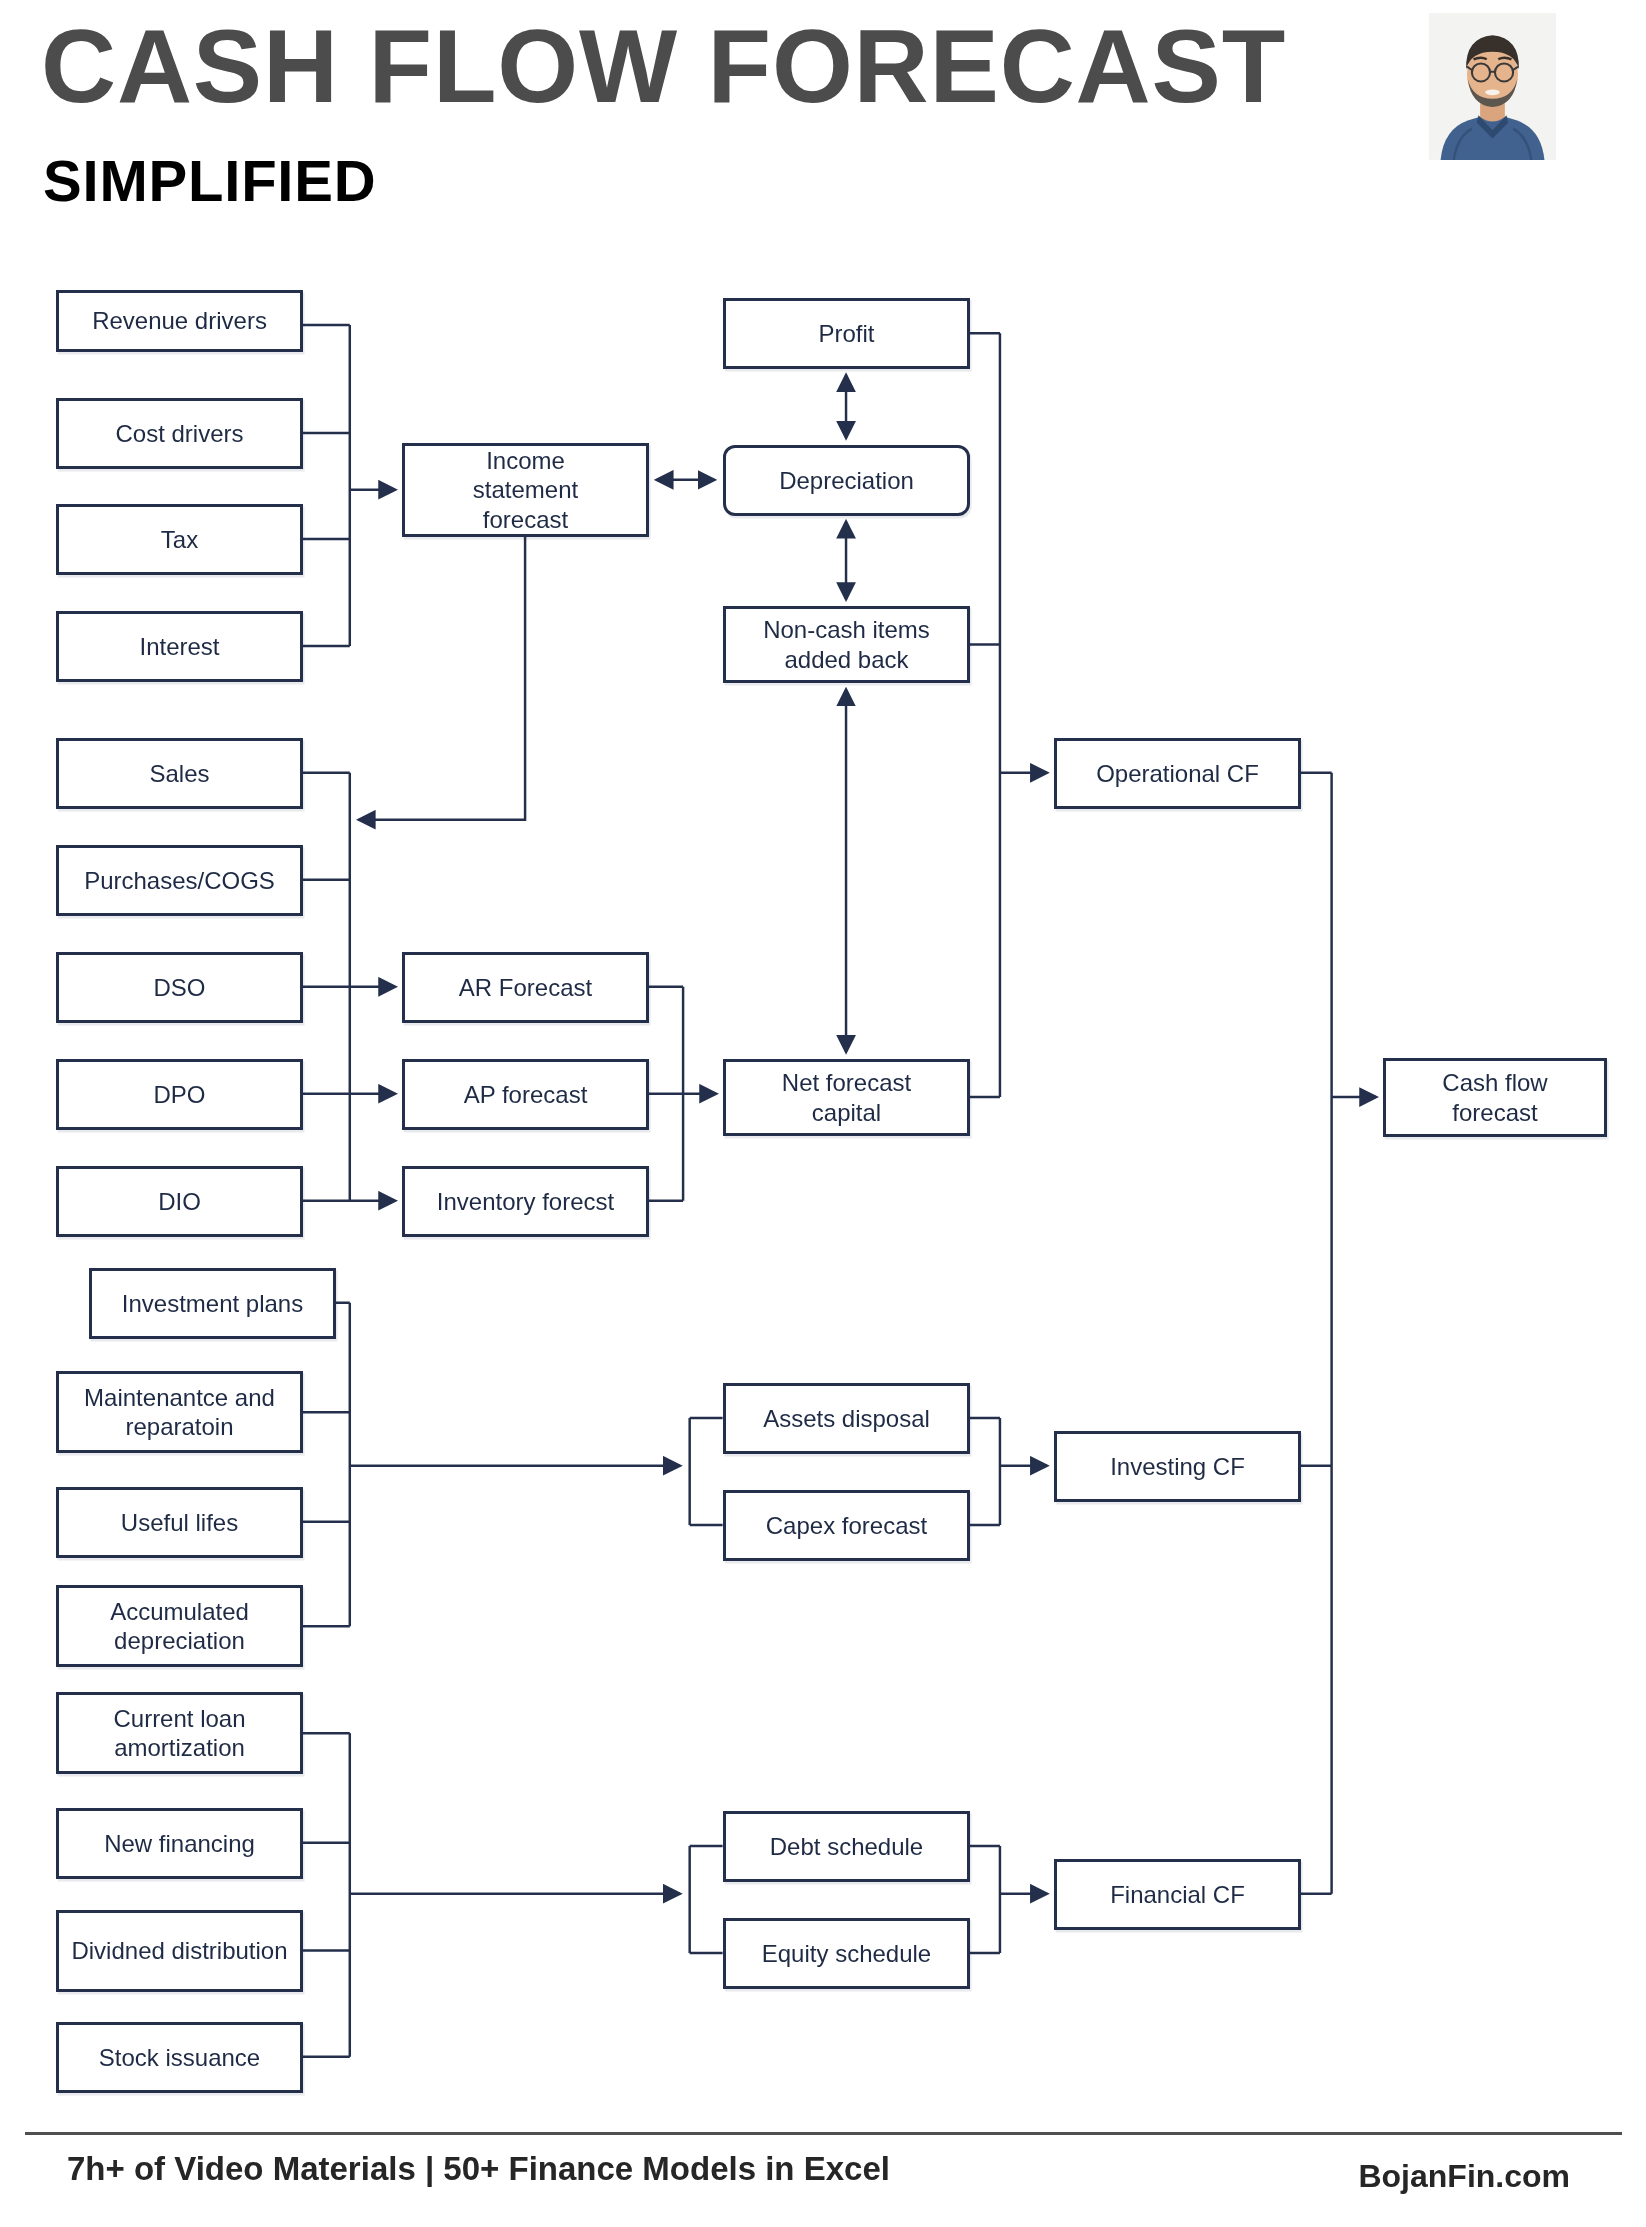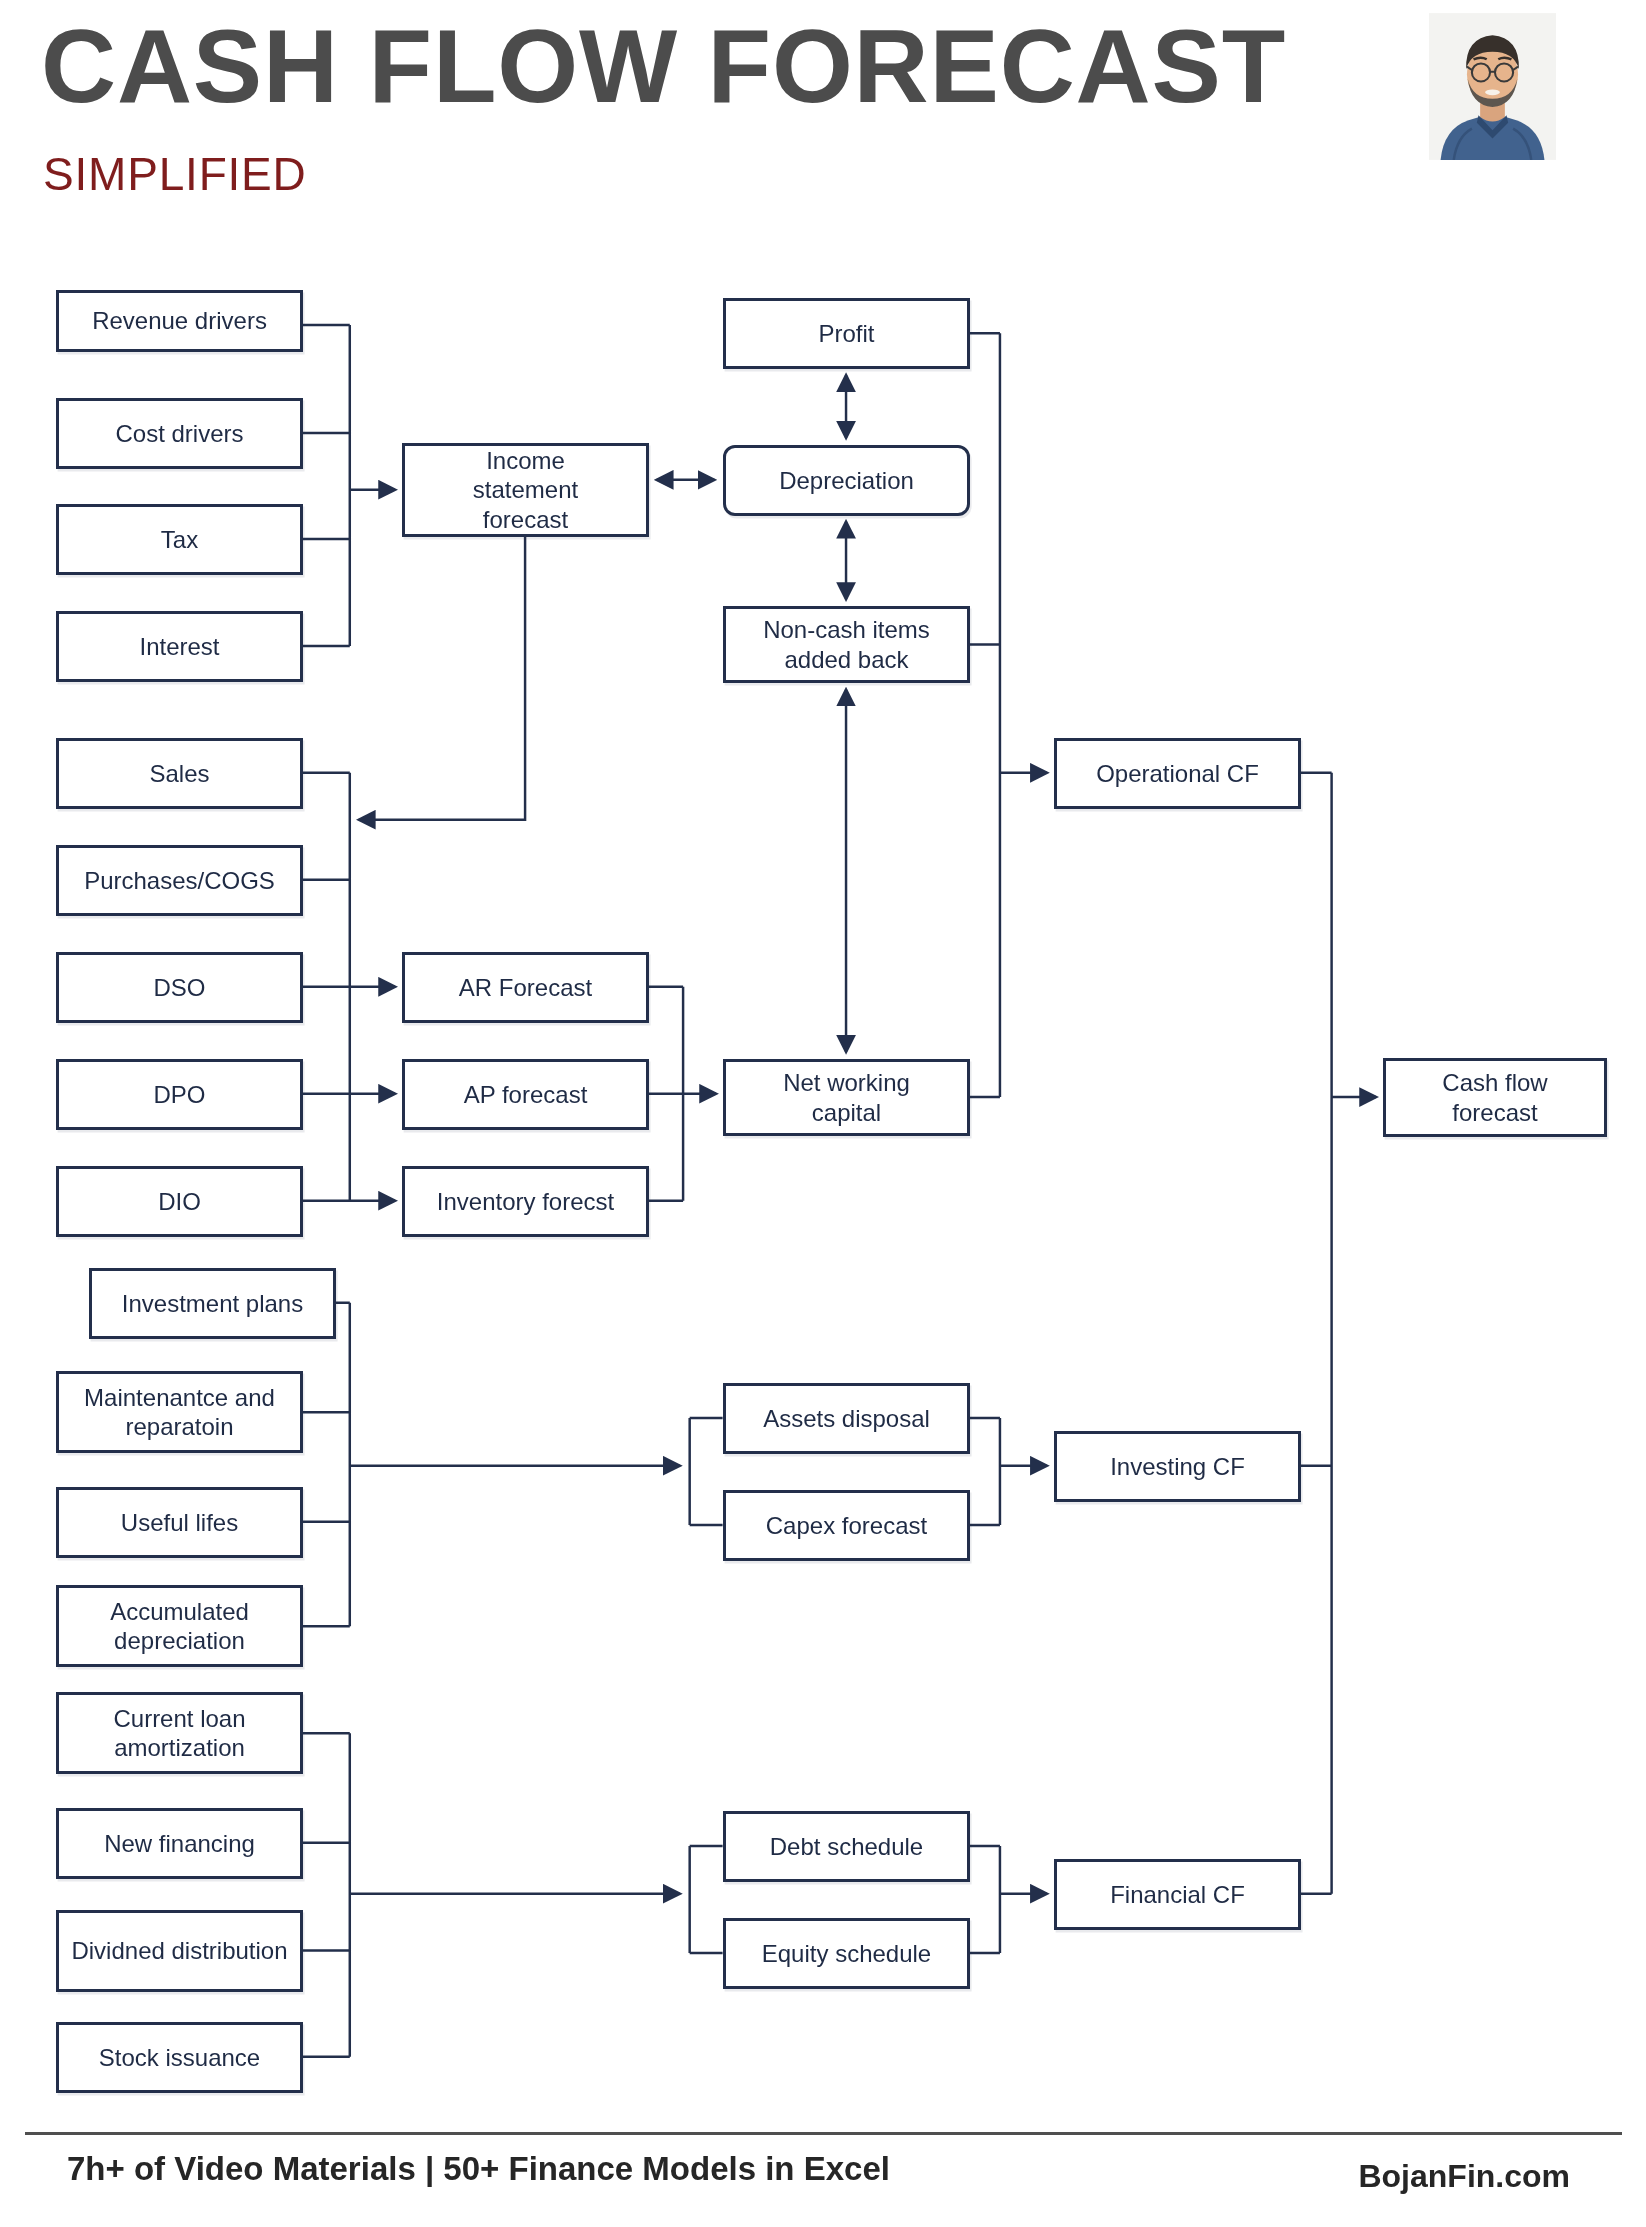--- a/index.html
+++ b/index.html
@@ -10,21 +10,21 @@
   }
   #canvas { position: relative; width: 1646px; height: 2227px; overflow: hidden; background:#fff; }
 
   .title {
     position: absolute; left: 41px; top: 11.5px;
     font-size: 104px; font-weight: bold; color: #4c4c4c;
     letter-spacing: 0.8px; line-height: 1.05; white-space: nowrap;
   }
   .subtitle {
     position: absolute; left: 43px; top: 147px;
-    font-size: 46px; font-weight: normal; color: #7f1d1d; letter-spacing: 0.8px;
+    font-size: 58px; font-weight: bold; color: #000000; letter-spacing: 0.8px;
   }
   .avatar { position: absolute; left: 1429px; top: 13px; }
 
   #connectors { position: absolute; left: 0; top: 0; }
   .c { stroke: #232f4b; stroke-width: 3; fill: none; }
 
   .node {
     position: absolute; display: flex; align-items: center; justify-content: center;
     text-align: center; background: #ffffff; border: 3.3px solid #232f4b;
     color: #1f2b45; font-size: 24px; line-height: 1.22; padding: 1.6px 10px;
@@ -158,21 +158,21 @@
   <div class="node" style="left:56px;top:2022px;width:247px;height:71px;">Stock issuance</div>
 
   <div class="node" style="left:402px;top:443px;width:247px;height:94px;padding:1.6px 33px;">Income statement forecast</div>
   <div class="node" style="left:402px;top:952px;width:247px;height:71px;">AR Forecast</div>
   <div class="node" style="left:402px;top:1059px;width:247px;height:71px;">AP forecast</div>
   <div class="node" style="left:402px;top:1166px;width:247px;height:71px;">Inventory forecst</div>
 
   <div class="node" style="left:723px;top:298px;width:247px;height:71px;">Profit</div>
   <div class="node" style="left:723px;top:445px;width:247px;height:71px;border-radius:12px;">Depreciation</div>
   <div class="node" style="left:723px;top:606px;width:247px;height:77px;">Non-cash items added back</div>
-  <div class="node" style="left:723px;top:1059px;width:247px;height:77px;padding:1.6px 49px;">Net working capital</div>
+  <div class="node" style="left:723px;top:1059px;width:247px;height:77px;padding:1.6px 49px;">Net forecast capital</div>
   <div class="node" style="left:723px;top:1383px;width:247px;height:71px;">Assets disposal</div>
   <div class="node" style="left:723px;top:1490px;width:247px;height:71px;">Capex forecast</div>
   <div class="node" style="left:723px;top:1811px;width:247px;height:71px;">Debt schedule</div>
   <div class="node" style="left:723px;top:1918px;width:247px;height:71px;">Equity schedule</div>
 
   <div class="node" style="left:1054px;top:738px;width:247px;height:71px;">Operational CF</div>
   <div class="node" style="left:1054px;top:1431px;width:247px;height:71px;">Investing CF</div>
   <div class="node" style="left:1054px;top:1859px;width:247px;height:71px;">Financial CF</div>
 
   <div class="node" style="left:1383px;top:1058px;width:224px;height:79px;padding:1.6px 41px;">Cash flow forecast</div>

